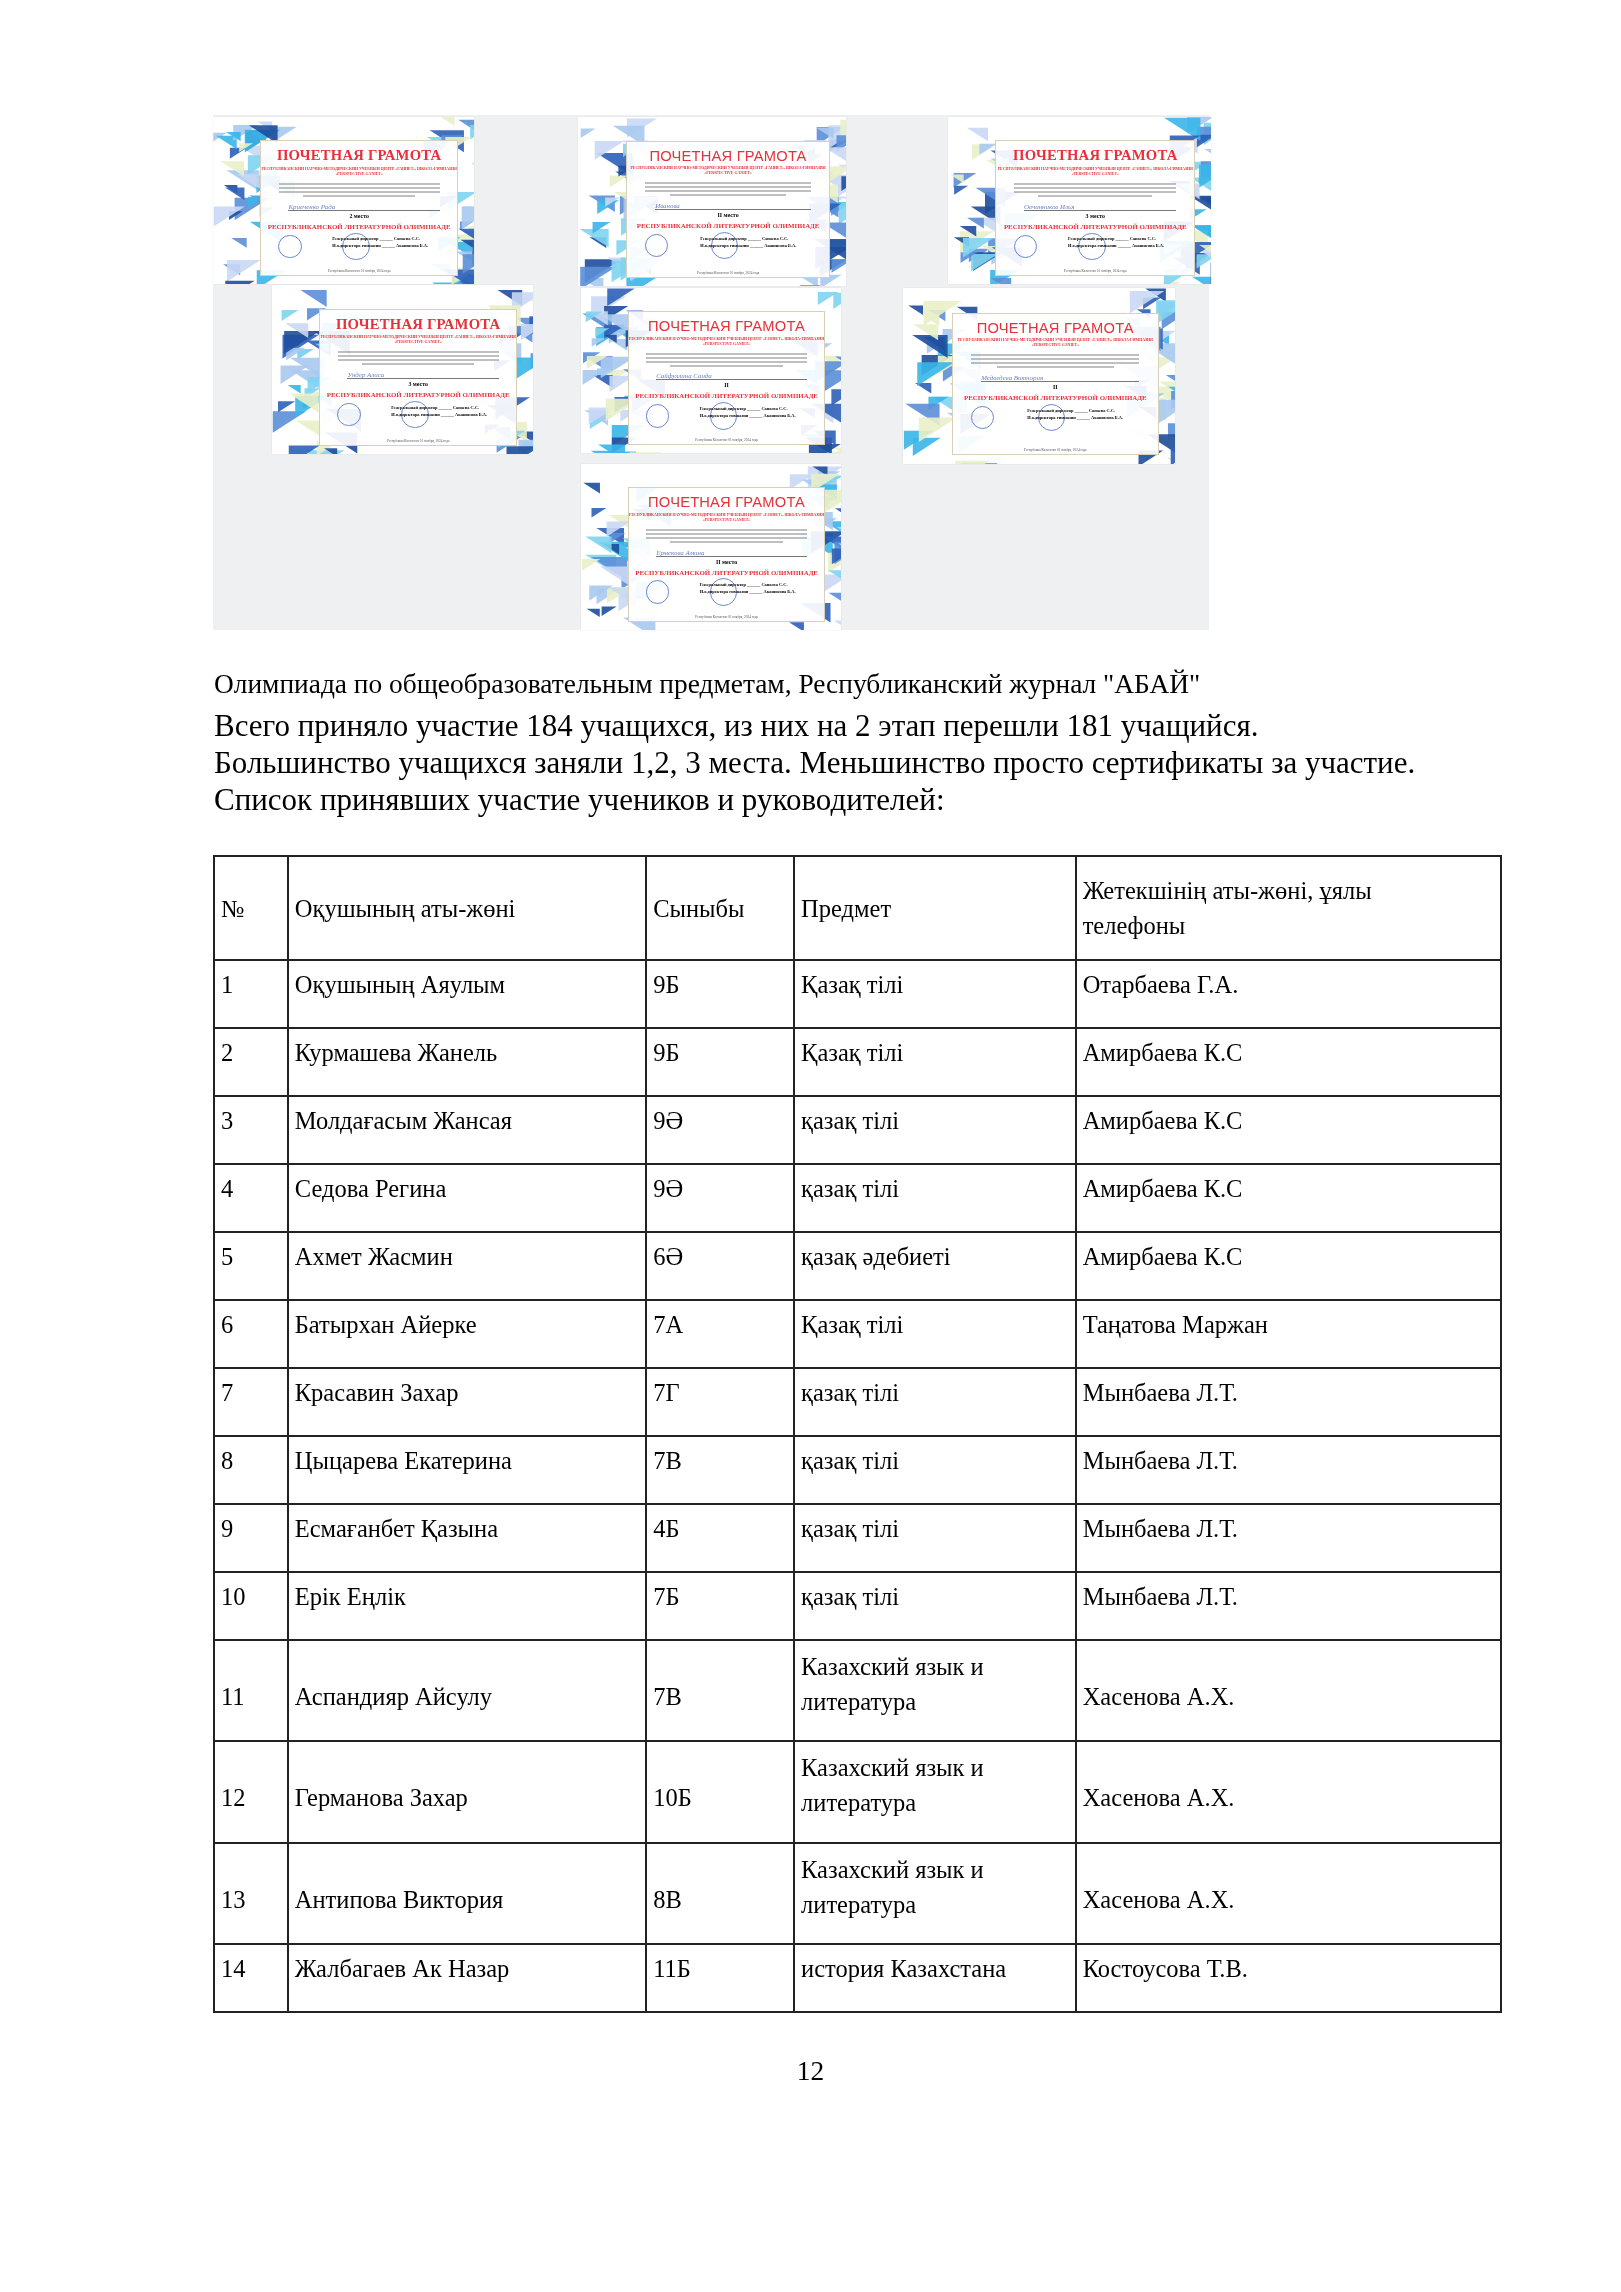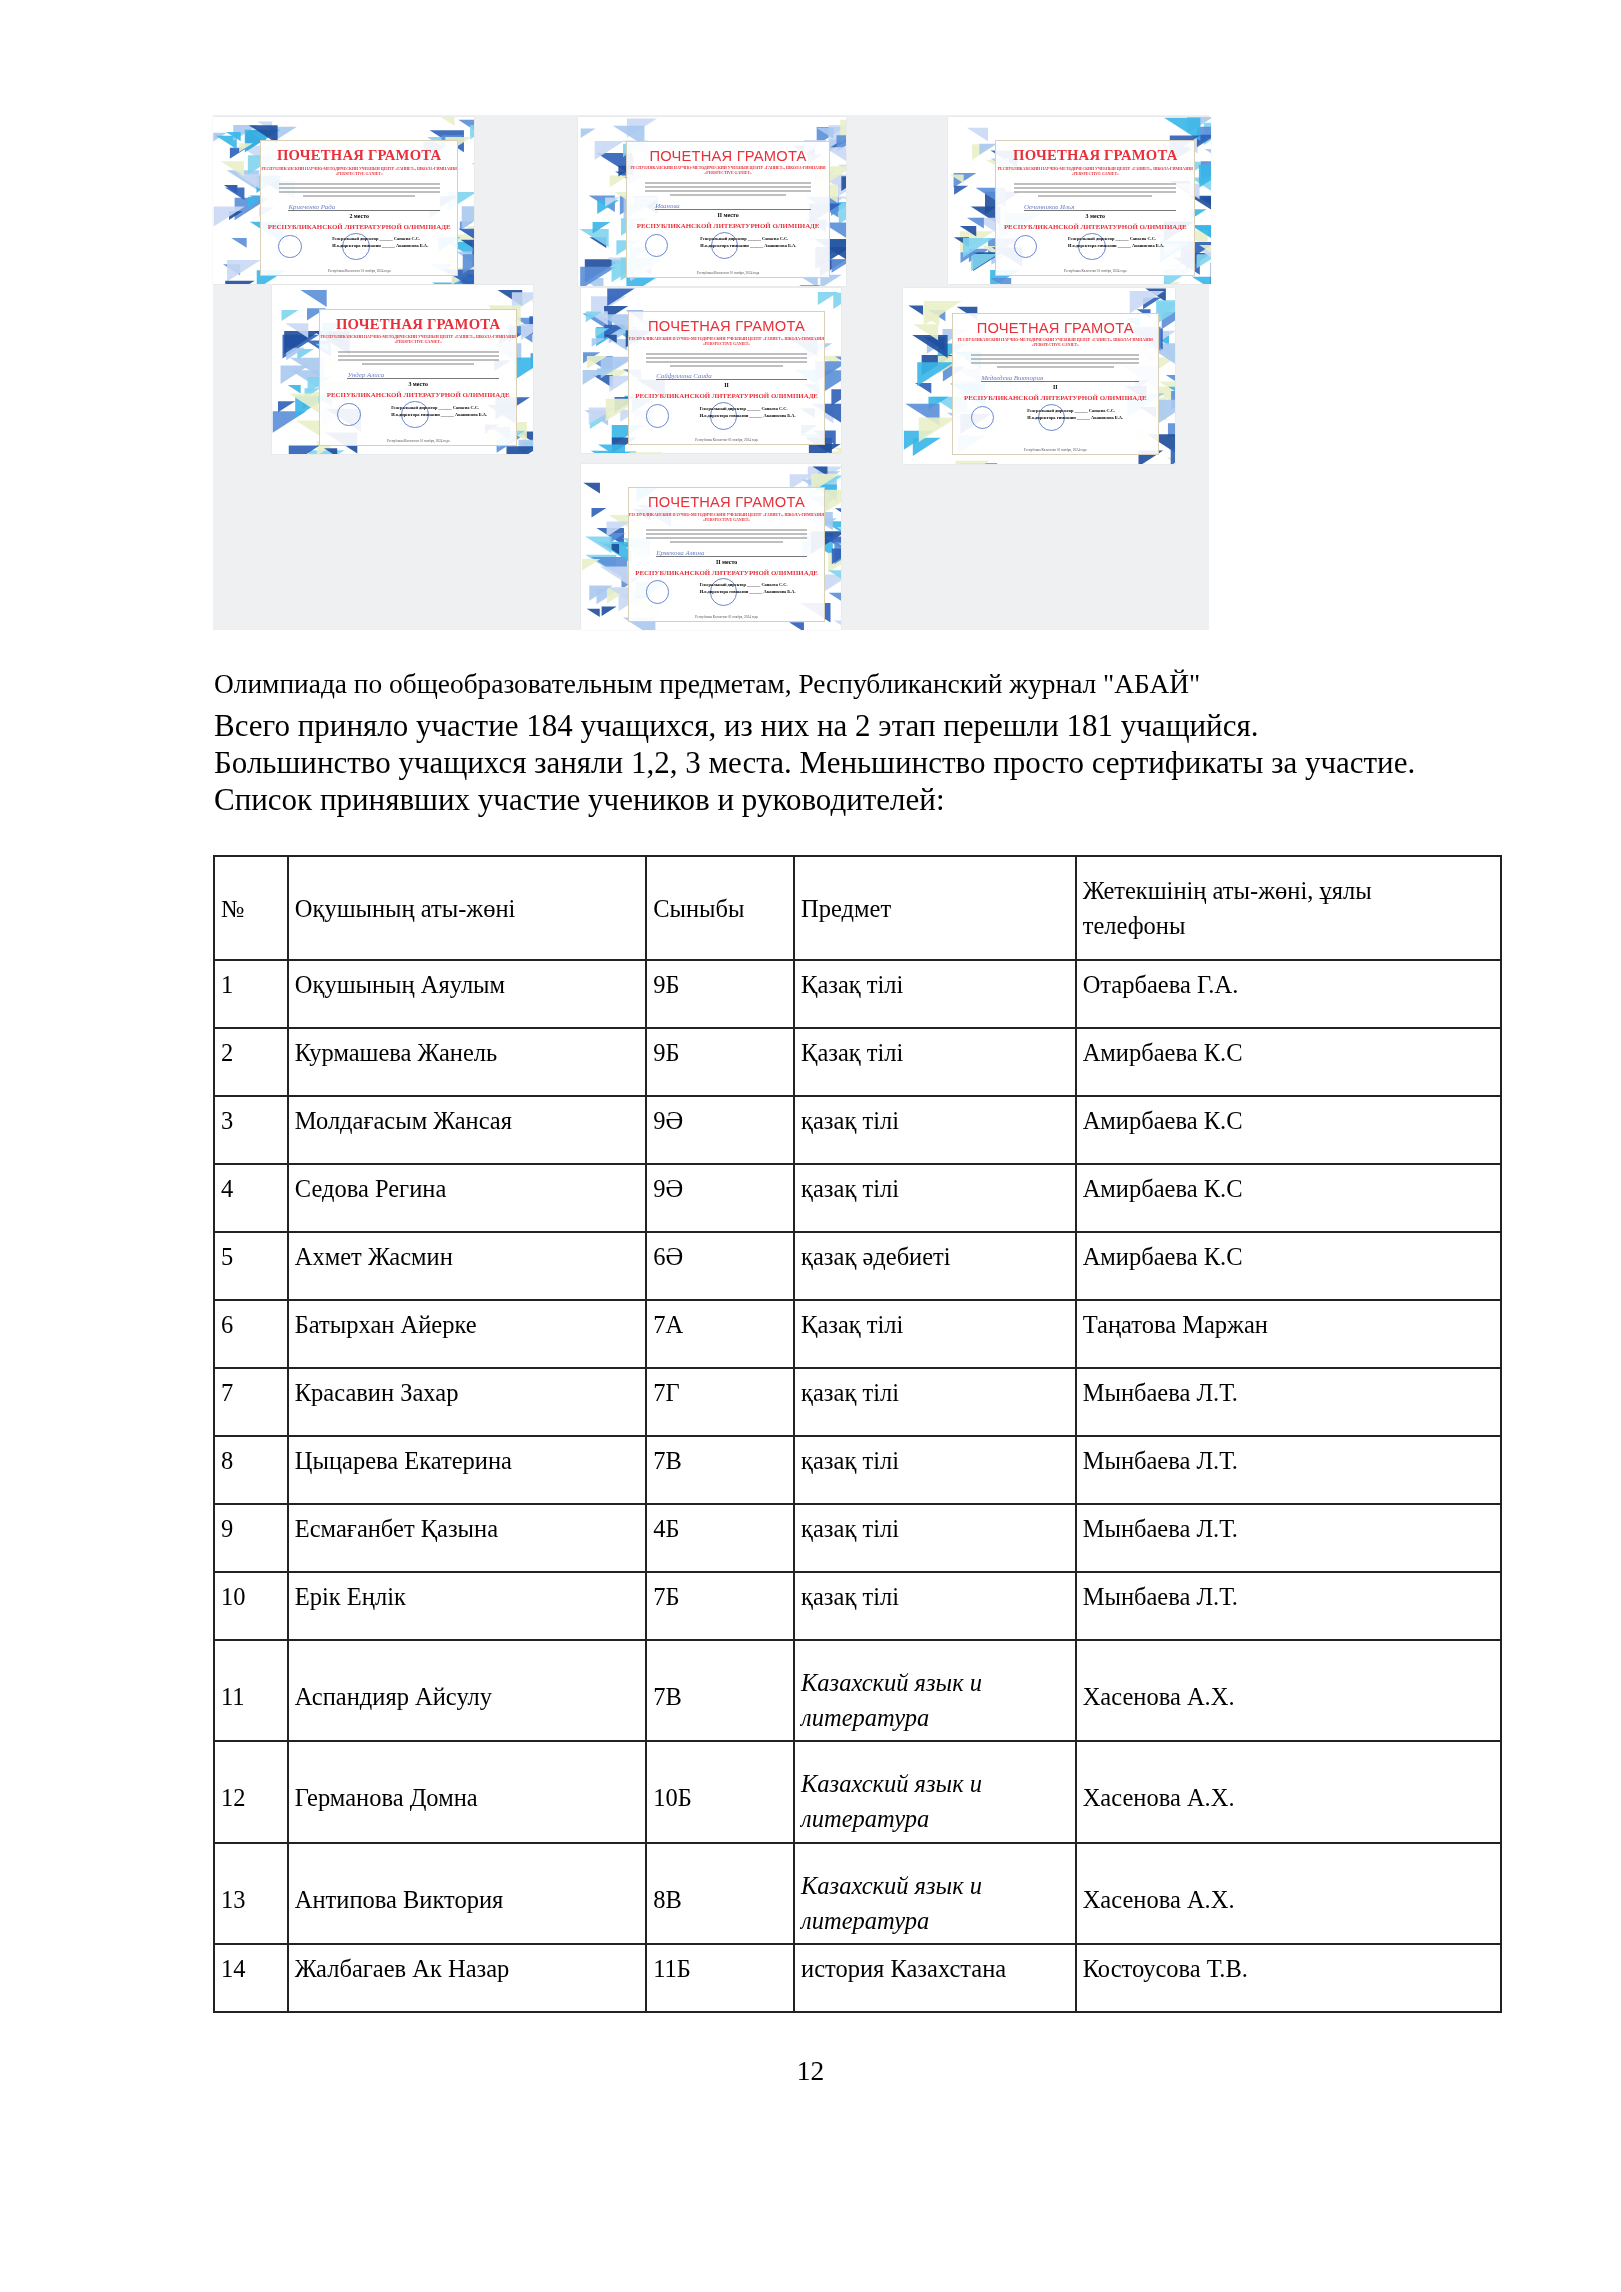--- a/index.html
+++ b/index.html
@@ -46,21 +46,21 @@
     }
     table.list {
       position: absolute; left: 213px; top: 855px; width: 1289px;
       border-collapse: collapse; font-size: 24.5px;
     }
     table.list td {
       border: 2.5px solid #222; vertical-align: top; padding: 5.9px 5.9px 0 5.9px; line-height: 35px;
     }
     table.list tr.hdr td { vertical-align: middle; padding-top: 0; }
     table.list tr.tall td { vertical-align: middle; padding-top: 11px; }
-    table.list tr.tall td.subj { vertical-align: top; padding-top: 24px; font-style: italic; }
+    table.list tr.tall td.subj { vertical-align: top; padding-top: 8px; }
     .pagenum {
       position: absolute; left: 0; width: 1621px; top: 2056px; text-align: center; font-size: 27.4px;
     }
   </style>
 </head>
 <body>
 
 <div class="photo-block"></div>
 
 <div id="certs">
@@ -881,21 +881,21 @@
       <td>Аспандияр Айсулу</td>
       <td>7В</td>
       <td class="subj">
         <div>Казахский язык и</div>
         <div>литература</div>
       </td>
       <td>Хасенова А.Х.</td>
       </tr>
       <tr class="tall" style="height: 102px;">
       <td>12</td>
-      <td>Германова Домна</td>
+      <td>Германова Захар</td>
       <td>10Б</td>
       <td class="subj">
         <div>Казахский язык и</div>
         <div>литература</div>
       </td>
       <td>Хасенова А.Х.</td>
       </tr>
       <tr class="tall" style="height: 101px;">
       <td>13</td>
       <td>Антипова Виктория</td>

